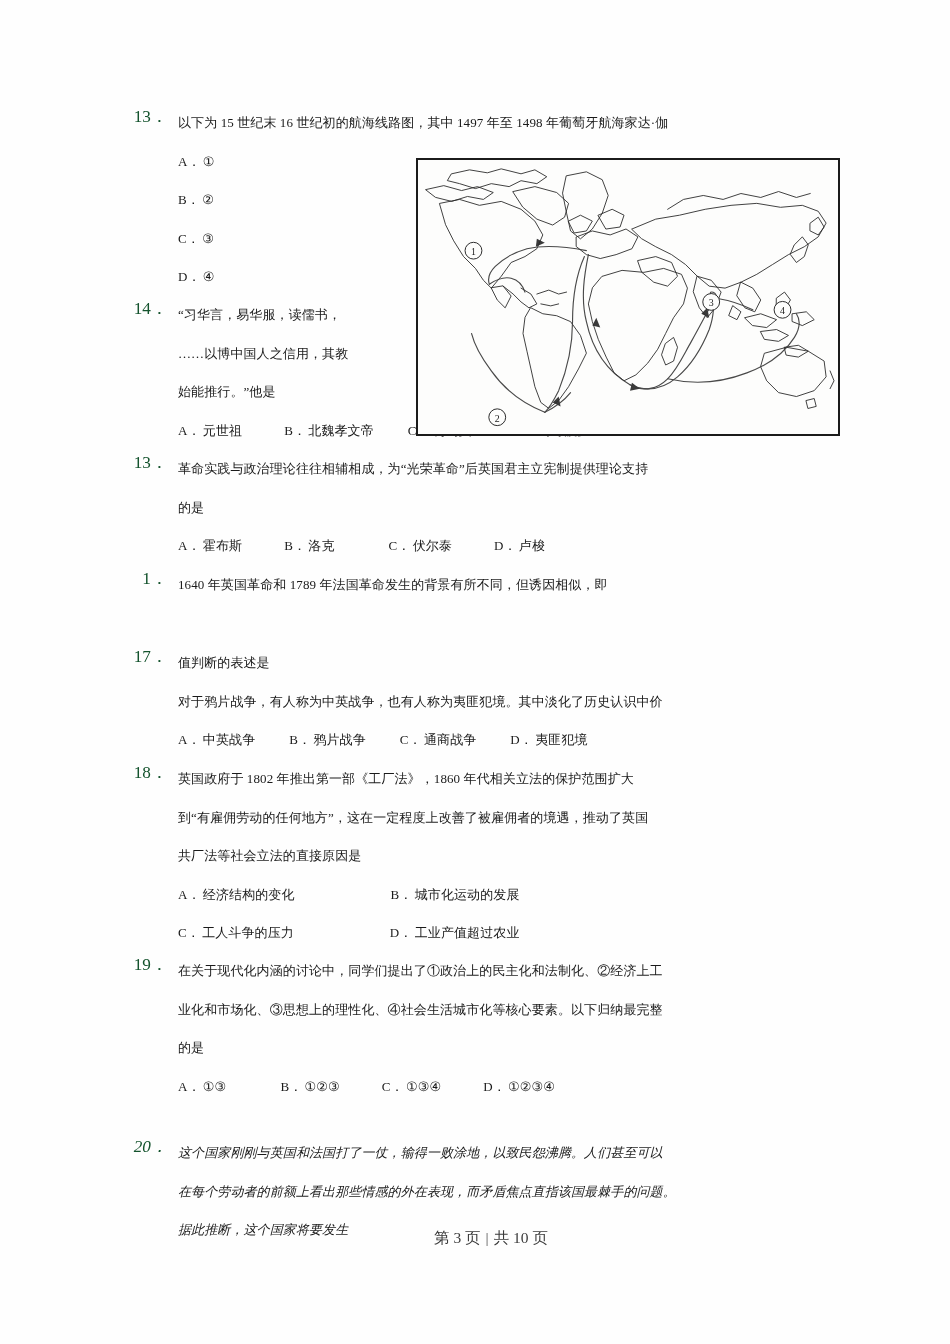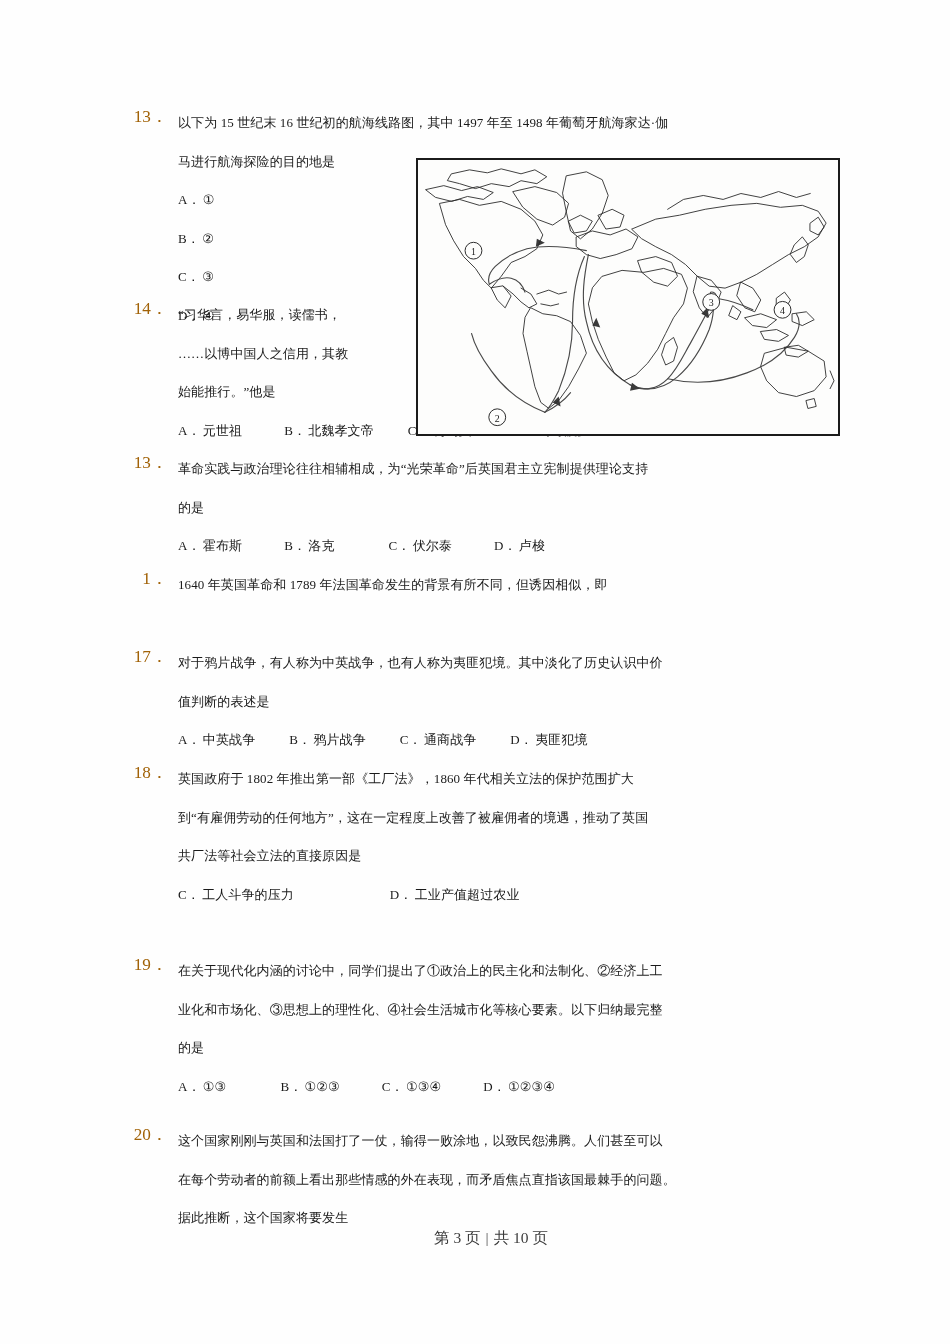--- a/index.html
+++ b/index.html
@@ -44,21 +44,21 @@
     white-space: nowrap;
     letter-spacing: 0.1px;
   }
   .qnum {
     position: absolute;
     left: 0;
     width: 36px;
     text-align: right;
     font-size: 17.2px;
     font-family: "Liberation Serif", "DejaVu Serif", serif;
-    color: #a16207;
+    color: #14532d;
   }
   .qnum::after { content: "．"; }
   .body-line {
     padding-left: 46px;
   }
   .first-line {
     padding-left: 46px;
   }
   .opt-line {
     padding-left: 46px;
@@ -110,21 +110,20 @@
 </style>
 </head>
 <body>
 
 <div class="page">
   <div class="content">
 
     <div class="q" style="height:192px;">
       <span class="qnum">13</span>
       <span class="line first-line">以下为 15 世纪末 16 世纪初的航海线路图，其中 1497 年至 1498 年葡萄牙航海家达·伽</span>
-      <span class="line body-line">马进行航海探险的目的地是</span>
       <span class="line stack-opt"><span class="opt"><span class="lab">A</span>&nbsp;<span>①</span></span></span>
       <span class="line stack-opt"><span class="opt"><span class="lab">B</span>&nbsp;<span>②</span></span></span>
       <span class="line stack-opt"><span class="opt"><span class="lab">C</span>&nbsp;<span>③</span></span></span>
       <span class="line stack-opt"><span class="opt"><span class="lab">D</span>&nbsp;<span>④</span></span></span>
     </div>
 
     <div class="q" style="height:154px;">
       <span class="qnum">14</span>
       <span class="line first-line">“习华言，易华服，读儒书，</span>
       <span class="line body-line">……以博中国人之信用，其教</span>
@@ -143,48 +142,51 @@
       </span>
     </div>
 
     <div class="q" style="height:78px;">
       <span class="qnum">1</span>
       <span class="line first-line">1640 年英国革命和 1789 年法国革命发生的背景有所不同，但诱因相似，即</span>
     </div>
 
     <div class="q" style="height:116px;">
       <span class="qnum">17</span>
+      <span class="line body-line">值判断的表述是</span>
       <span class="line first-line">对于鸦片战争，有人称为中英战争，也有人称为夷匪犯境。其中淡化了历史认识中价</span>
-      <span class="line body-line">值判断的表述是</span>
       <span class="line opt-line">
         <span class="opt"><span class="lab">A</span>&nbsp;<span>中英战争</span></span><span class="g2"></span><span class="opt"><span class="lab">B</span>&nbsp;<span>鸦片战争</span></span><span class="g2"></span><span class="opt"><span class="lab">C</span>&nbsp;<span>通商战争</span></span><span class="g2"></span><span class="opt"><span class="lab">D</span>&nbsp;<span>夷匪犯境</span></span>
       </span>
     </div>
 
     <div class="q" style="height:192px;">
       <span class="qnum">18</span>
       <span class="line first-line">英国政府于 1802 年推出第一部《工厂法》，1860 年代相关立法的保护范围扩大</span>
       <span class="line body-line">到“有雇佣劳动的任何地方”，这在一定程度上改善了被雇佣者的境遇，推动了英国</span>
       <span class="line body-line">共厂法等社会立法的直接原因是</span>
       <span class="line opt-line">
+        <span class="opt"><span class="lab">A</span>&nbsp;<span>经济结构的变化</span></span><span class="g5"></span><span class="opt"><span class="lab">B</span>&nbsp;<span>城市化运动的发展</span></span>
+      </span>
+      <span class="line opt-line">
         <span class="opt"><span class="lab">C</span>&nbsp;<span>工人斗争的压力</span></span><span class="g5"></span><span class="opt"><span class="lab">D</span>&nbsp;<span>工业产值超过农业</span></span>
       </span>
     </div>
 
     <div class="q" style="height:154px;">
       <span class="qnum">19</span>
       <span class="line first-line">在关于现代化内涵的讨论中，同学们提出了①政治上的民主化和法制化、②经济上工</span>
       <span class="line body-line">业化和市场化、③思想上的理性化、④社会生活城市化等核心要素。以下归纳最完整</span>
       <span class="line body-line">的是</span>
       <span class="line opt-line">
         <span class="opt"><span class="lab">A</span>&nbsp;<span>①③</span></span><span class="g4"></span><span class="opt"><span class="lab">B</span>&nbsp;<span>①②③</span></span><span class="g3"></span><span class="opt"><span class="lab">C</span>&nbsp;<span>①③④</span></span><span class="g3"></span><span class="opt"><span class="lab">D</span>&nbsp;<span>①②③④</span></span>
       </span>
     </div>
 
-    <div class="q" style="height:116px; margin-top:16px;">
+    <div class="q" style="height:116px; margin-top:28px;font-style:italic;">
       <span class="qnum">20</span>
       <span class="line first-line">这个国家刚刚与英国和法国打了一仗，输得一败涂地，以致民怨沸腾。人们甚至可以</span>
       <span class="line body-line">在每个劳动者的前额上看出那些情感的外在表现，而矛盾焦点直指该国最棘手的问题。</span>
       <span class="line body-line">据此推断，这个国家将要发生</span>
     </div>
 
   </div>
 
   <div class="map-fig">
     <svg viewBox="0 0 424 278" preserveAspectRatio="none">

